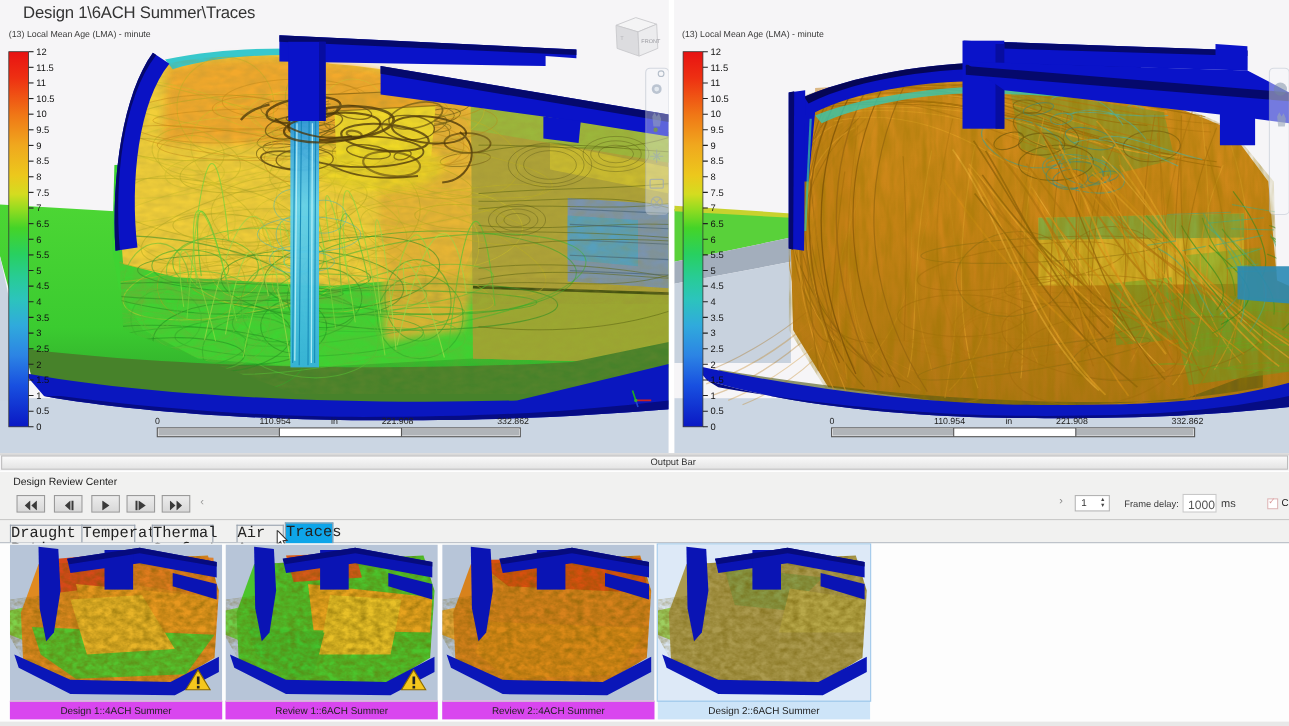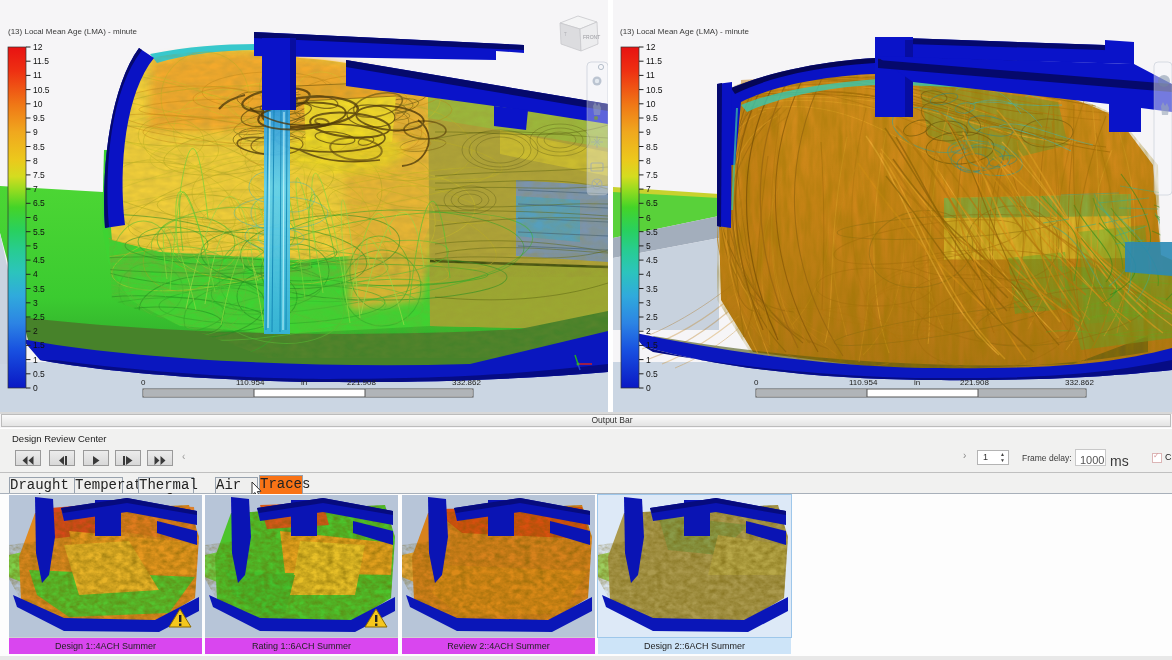--- a/index.html
+++ b/index.html
@@ -422,20 +422,21 @@
       <text x="301" y="385" font-size="8" fill="#222" font-family="Liberation Sans">in</text>
       <text x="347" y="385" font-size="8" fill="#222" font-family="Liberation Sans">221.908</text>
       <text x="452" y="385" font-size="8" fill="#222" font-family="Liberation Sans">332.862</text>
       <rect x="143" y="389" width="330" height="8" fill="#ffffff" stroke="#555" stroke-width="1"></rect>
       <rect x="144" y="390" width="110" height="6" fill="#b0b4b8"></rect>
       <rect x="365" y="390" width="107" height="6" fill="#b0b4b8"></rect>
       <line x1="254" y1="389" x2="254" y2="397" stroke="#555" stroke-width="1"></line>
       <line x1="365" y1="389" x2="365" y2="397" stroke="#555" stroke-width="1"></line>
     </g>
   </svg>
+  <div class="abs vptitle" style="left:21px;">Design 1\6ACH Summer\Traces</div>
   <div class="abs legendlab" style="left:8px;top:27px;">(13) Local Mean Age (LMA) - minute</div>
 </div>
 
 <div class="abs" style="left:608px;top:0;width:5px;height:412px;background:#ffffff;"></div>
 
 <div class="abs" style="left:613px;top:0;width:559px;height:412px;background:#f6f5f7;">
   <svg class="abs" style="left:0;top:0" width="559" height="412" viewBox="0 0 559 412">
     <defs>
       <linearGradient id="orangeM" x1="0" y1="0" x2="0" y2="1">
         <stop offset="0" stop-color="#d68f1e"></stop>
@@ -821,38 +822,38 @@
     </svg></div>
 <div class="abs" style="left:182px;top:451px;font-size:10px;color:#999;">‹</div>
 
 <div class="abs" style="left:963px;top:450px;font-size:10px;color:#888;">›</div>
 <div class="abs" style="left:977px;top:450px;width:32px;height:15px;background:#fff;border:1px solid #b4b4b4;box-sizing:border-box;"></div>
 <div class="abs" style="left:983px;top:452px;font-size:9px;color:#333;">1</div>
 <div class="abs" style="left:1000px;top:452px;font-size:5px;color:#444;line-height:5.5px;">▲<br>▼</div>
 <div class="abs" style="left:1022px;top:453px;font-size:8.5px;color:#3a3a3a;">Frame delay:</div>
 <div class="abs" style="left:1075px;top:449px;width:31px;height:17px;background:#fff;border:1px solid #c8c8c8;box-sizing:border-box;"></div>
 <div class="abs" style="left:1080px;top:454px;font-size:11px;color:#555;">1000</div>
-<div class="abs" style="left:1110px;top:453px;font-size:14px;color:#3a3a3a;">ms</div>
+<div class="abs" style="left:1110px;top:453px;font-size:10px;color:#3a3a3a;">ms</div>
 <div class="abs" style="left:1152px;top:453px;width:10px;height:10px;background:#fff;border:1px solid #dcb6b6;box-sizing:border-box;"></div>
 <div class="abs" style="left:1153px;top:451px;font-size:8px;color:#d89898;">✓</div>
 <div class="abs" style="left:1165px;top:452px;font-size:9px;color:#222;">C</div>
 
 <div class="abs" style="left:0;top:472px;width:1172px;height:1px;background:#c0c0c0;"></div>
 
 <div class="abs" style="left:0;top:473px;width:1172px;height:21px;background:#f1f1f0;"></div>
 <div class="abs" style="left:0;top:493px;width:1172px;height:1px;background:#a8b0ba;"></div>
 <style>
  .tab{position:absolute;top:477px;height:16px;background:#efefee;border:1px solid #98a2ae;border-bottom:none;
       box-sizing:border-box;font-size:14px;color:#222;text-align:left;line-height:15px;font-family:Liberation Mono, monospace;}
 </style>
 <div class="tab" style="left:9px;width:66px;">Draught Rating</div>
 <div class="tab" style="left:74px;width:49px;">Temperature</div>
 <div class="tab" style="left:138px;width:56px;">Thermal Comfort</div>
 <div class="tab" style="left:215px;width:43px;">Air Age</div>
-<div class="tab" style="left:259px;width:44px;top:475px;height:19px;background:#f97316;line-height:17px;">Traces</div>
+<div class="tab" style="left:259px;width:44px;top:475px;height:19px;background:#0ea5e9;line-height:17px;">Traces</div>
 
 <svg class="abs" style="left:251px;top:482px" width="12" height="18" viewBox="0 0 12 18">
     <path d="M1 0 L1 13 L4 10.5 L6.2 15.5 L8.6 14.4 L6.4 9.6 L10 9.2 Z" fill="#fff" stroke="#333" stroke-width="1"></path>
   </svg>
 
 <div class="abs" style="left:0;top:494px;width:1172px;height:166px;background:#fdfdfd;"></div>
 <style>
  .thumb{position:absolute;top:495px;width:193px;height:142px;}
  .tcap{position:absolute;top:637px;width:193px;height:17px;background:#d946ef;border-top:1px solid #d0d0d0;
        font-size:9px;color:#222;text-align:center;line-height:16px;box-sizing:border-box;}
@@ -863,21 +864,21 @@
 <svg class="thumb" style="left:205px" viewBox="0 0 193 142" width="193" height="142">
     <use href="#tscene2"></use>
   </svg>
 <svg class="thumb" style="left:402px" viewBox="0 0 193 142" width="193" height="142">
     <use href="#tscene3"></use>
   </svg>
 <svg class="thumb" style="left:598px;outline:1px solid #9ec7ea;" viewBox="0 0 193 142" width="193" height="142">
     <use href="#tscene4"></use>
   </svg>
 <div class="tcap" style="left:9px">Design 1::4ACH Summer</div>
-<div class="tcap" style="left:205px">Rating 1::6ACH Summer</div>
+<div class="tcap" style="left:205px">Review 1::6ACH Summer</div>
 <div class="tcap" style="left:402px">Review 2::4ACH Summer</div>
 <div class="tcap" style="left:598px;background:#cde4f8;border-top:1px solid #9ec7ea;">Design 2::6ACH Summer</div>
 
 <svg width="0" height="0" style="position:absolute">
 <defs>
  <filter id="tnoise" x="0" y="0" width="100%" height="100%">
    <feTurbulence type="fractalNoise" baseFrequency="0.14 0.2" numOctaves="3" seed="7" result="n"></feTurbulence>
    <feColorMatrix in="n" type="matrix" values="0 0 0 0 0.15  0 0 0 0 0.1  0 0 0 0 0  1.1 1.1 0 0 -0.72"></feColorMatrix>
  </filter>
  <clipPath id="tmask">

